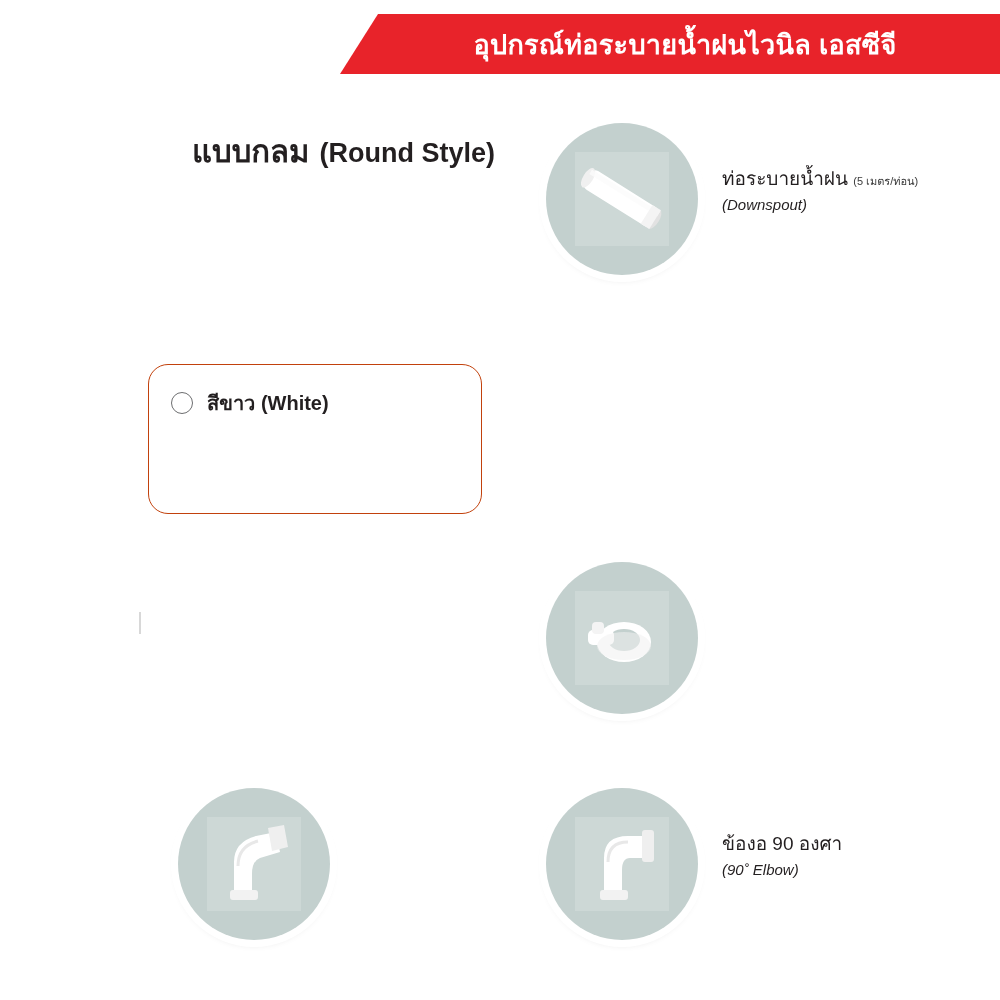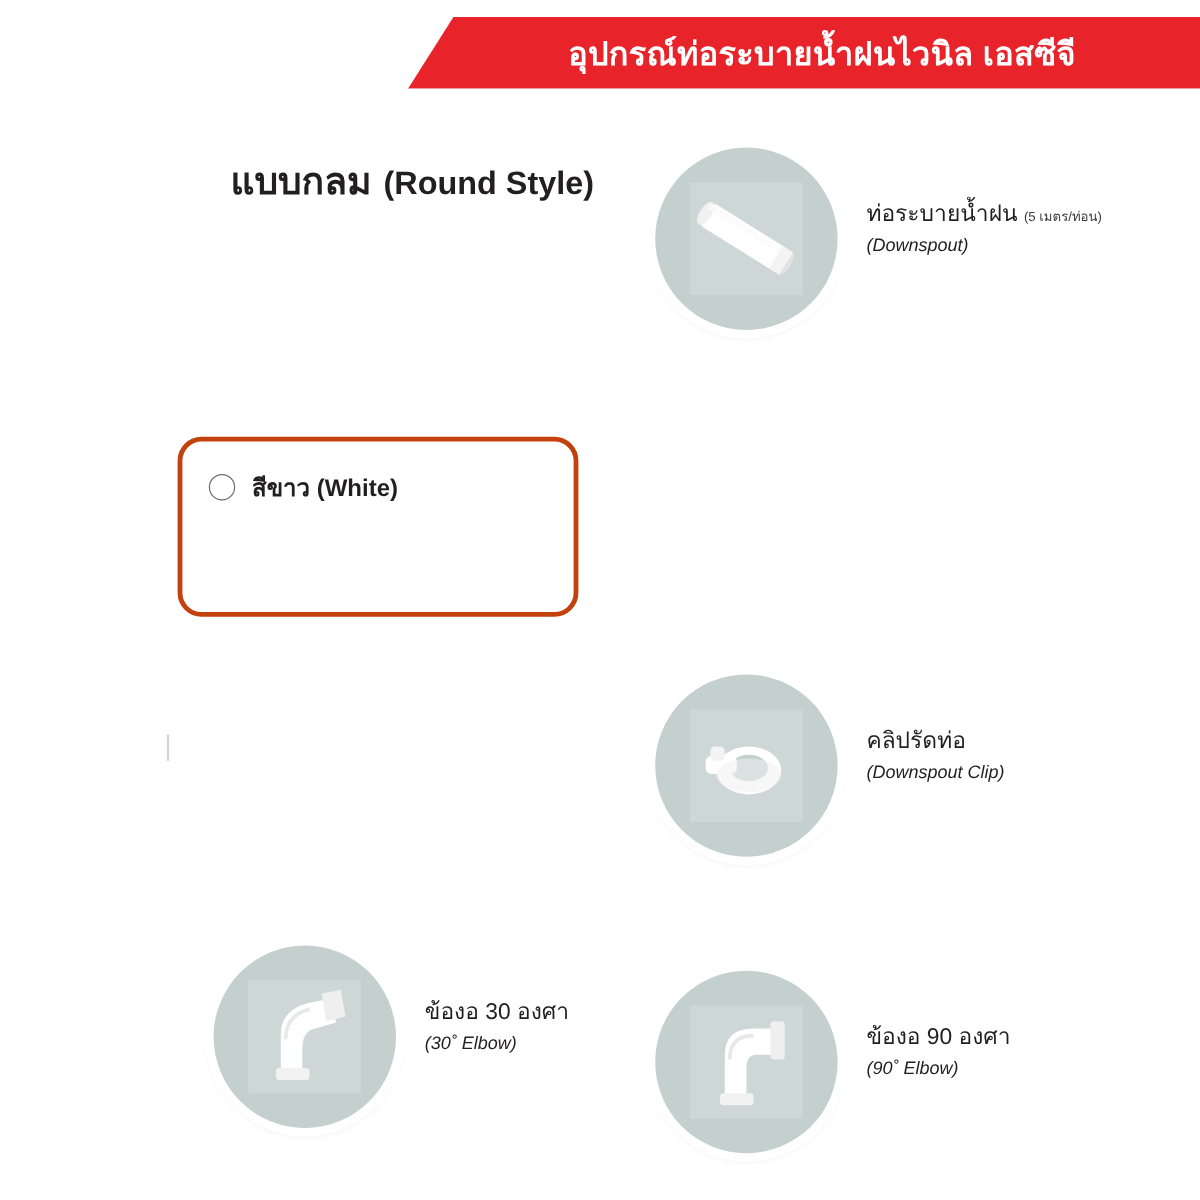--- a/index.html
+++ b/index.html
@@ -57,21 +57,21 @@
     font-weight: bold;
     color: #231f20;
     text-align: center;
   }
 
   
   .legend {
     position: absolute;
     left: 148px; top: 364px;
     width: 334px; height: 150px;
-    border: 4px solid #c2410c;
+    border: 1px solid #c2410c;
     border-radius: 20px;
     background: #ffffff;
     padding: 22px 0 0 22px;
   }
   .legend-row {
     display: flex;
     align-items: center;
     gap: 14px;
     margin-bottom: 18px;
   }
@@ -194,43 +194,35 @@
     <div class="bubble">
       <div class="plate"></div>
       <svg width="108" height="108" viewBox="0 0 108 108">
         <ellipse cx="56" cy="58" rx="27" ry="20" fill="#ffffff"></ellipse>
         <ellipse cx="56" cy="56" rx="16" ry="11" fill="#c3d0ce"></ellipse>
         <rect x="20" y="46" width="26" height="15" rx="5" fill="#ffffff"></rect>
         <rect x="24" y="38" width="12" height="12" rx="4" fill="#f4f4f4"></rect>
         <ellipse cx="56" cy="62" rx="27" ry="14" fill="#f1f1f1" opacity="0.55"></ellipse>
       </svg>
     </div>
-    <div class="labels">
-      <div class="label-th">คลิปรัดท่อ</div>
-      <div class="label-en">(Downspout Clip)</div>
-    </div>
   </div>
 
   <div class="item" style="left:178px; top:788px;">
     <div class="bubble">
       <div class="plate"></div>
       <svg width="104" height="104" viewBox="0 0 104 104">
         <path d="M32 84 L32 50 Q32 30 54 24 L74 20 L78 40 L58 46 Q50 49 50 62 L50 84 Z" fill="#ffffff"></path>
         <rect x="28" y="78" width="28" height="10" rx="3" fill="#f2f2f2"></rect>
         <path d="M66 16 L82 13 L86 35 L70 39 Z" fill="#efefef"></path>
         <path d="M36 54 Q36 34 56 29" stroke="#e8e8e8" stroke-width="3" fill="none"></path>
       </svg>
     </div>
-    <div class="labels">
-      <div class="label-th">ข้องอ 30 องศา</div>
-      <div class="label-en">(30˚ Elbow)</div>
-    </div>
-  </div>
-
-  <div class="item" style="left:546px; top:809px;">
+  </div>
+
+  <div class="item" style="left:546px; top:788px;">
     <div class="bubble">
       <div class="plate"></div>
       <svg width="104" height="104" viewBox="0 0 104 104">
         <path d="M34 84 L34 46 Q34 24 58 24 L80 24 L80 46 L60 46 Q52 46 52 58 L52 84 Z" fill="#ffffff"></path>
         <rect x="30" y="78" width="28" height="10" rx="3" fill="#f2f2f2"></rect>
         <rect x="72" y="18" width="12" height="32" rx="3" fill="#efefef"></rect>
         <path d="M38 50 Q38 30 58 30" stroke="#e8e8e8" stroke-width="3" fill="none"></path>
       </svg>
     </div>
     <div class="labels">

